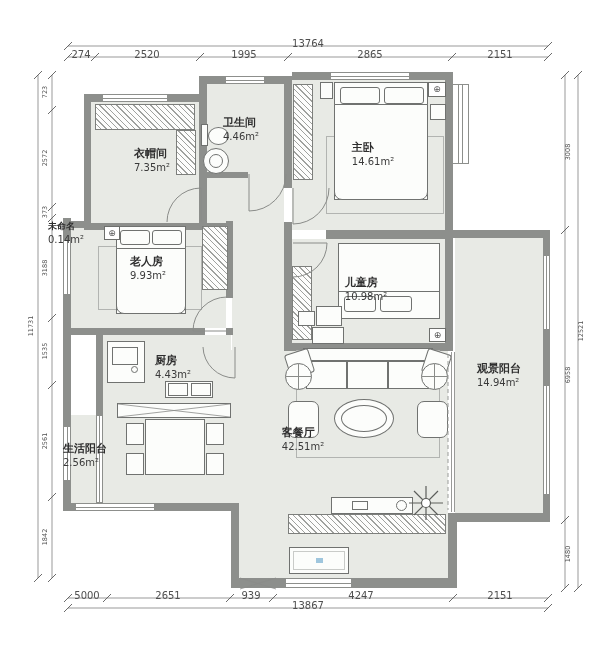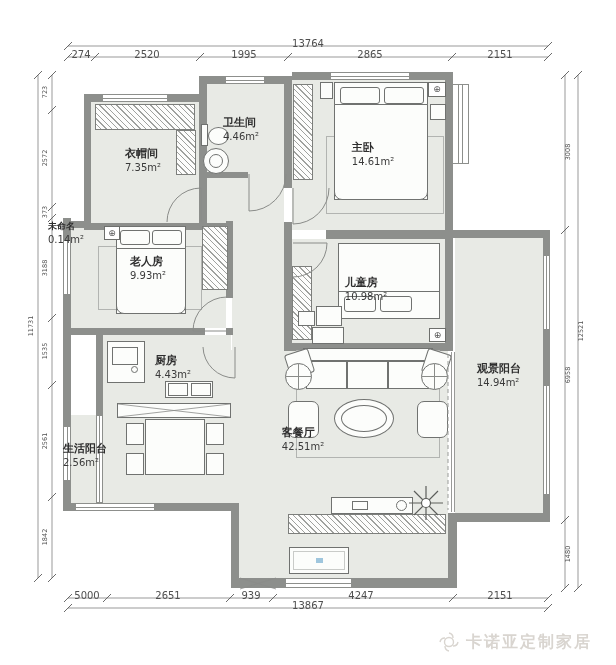--- a/index.html
+++ b/index.html
@@ -199,21 +199,21 @@
     <path fill="none" stroke="#5a5a5a" stroke-width="0.9" d="M64,61 l8,-8 M91,61 l8,-8 M196,61 l8,-8 M284,61 l8,-8 M448,61 l8,-8 M544,61 l8,-8
          M64,50 l8,-8 M544,50 l8,-8
          M64,602 l8,-8 M103,602 l8,-8 M226,602 l8,-8 M269,602 l8,-8 M449,602 l8,-8 M544,602 l8,-8
          M64,612 l8,-8 M544,612 l8,-8
          M48,79 l8,-8 M48,114 l8,-8 M48,211 l8,-8 M48,222 l8,-8 M48,322 l8,-8 M48,389 l8,-8 M48,501 l8,-8 M48,582 l8,-8
          M34,79 l8,-8 M34,582 l8,-8
          M561,79 l8,-8 M561,234 l8,-8 M561,524 l8,-8 M561,592 l8,-8
          M574,79 l8,-8 M574,592 l8,-8"></path>
   </svg>
 
-  <div class="room-label" style="left:143px;top:161px;">
+  <div class="room-label" style="left:152px;top:161px;">
     <div class="room-name">衣帽间</div>
     <div class="room-area">7.35m²</div>
   </div>
   <div class="room-label" style="left:241px;top:130px;">
     <div class="room-name">卫生间</div>
     <div class="room-area">4.46m²</div>
   </div>
   <div class="room-label" style="left:373px;top:155px;">
     <div class="room-name">主卧</div>
     <div class="room-area">14.61m²</div>
@@ -268,23 +268,14 @@
   <div class="vdim" style="left:45px;top:268px;">3188</div>
   <div class="vdim" style="left:45px;top:351px;">1535</div>
   <div class="vdim" style="left:45px;top:441px;">2561</div>
   <div class="vdim" style="left:45px;top:537px;">1842</div>
 
   <div class="vdim" style="left:568px;top:152px;">3008</div>
   <div class="vdim" style="left:568px;top:375px;">6958</div>
   <div class="vdim" style="left:568px;top:554px;">1480</div>
   <div class="vdim" style="left:581px;top:331px;">12521</div>
 
-  <div class="watermark">
-    <svg width="22" height="22" viewBox="0 0 22 22">
-      <g fill="none" stroke="#d9d5d0" stroke-width="1.4">
-        <circle cx="11" cy="11" r="4.5"></circle>
-        <path d="M11,2 A5,5 0 0 1 15,7 M20,11 A5,5 0 0 1 15,15 M11,20 A5,5 0 0 1 7,15 M2,11 A5,5 0 0 1 7,7"></path>
-      </g>
-    </svg>
-    <span>卡诺亚定制家居</span>
-  </div>
 
 </div>
 
 </body></html>

